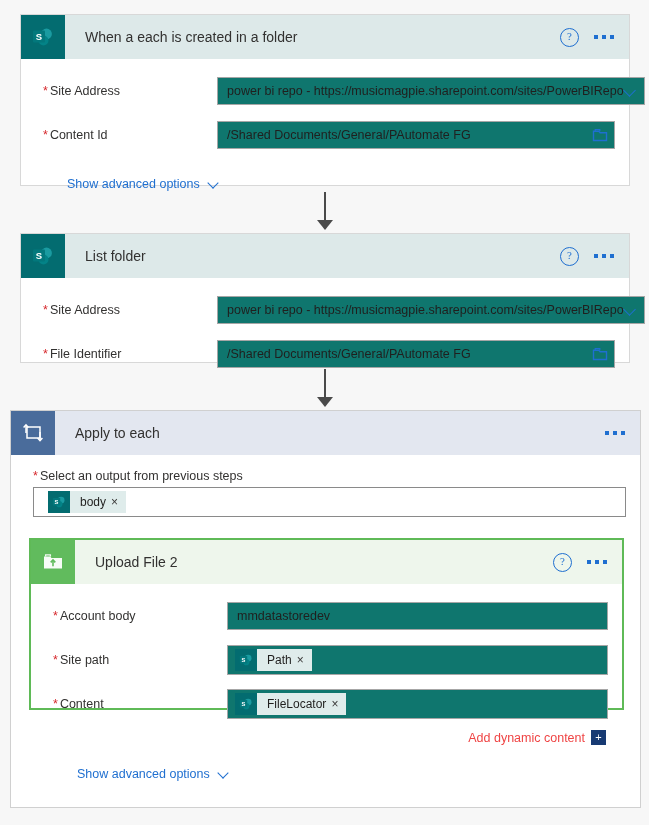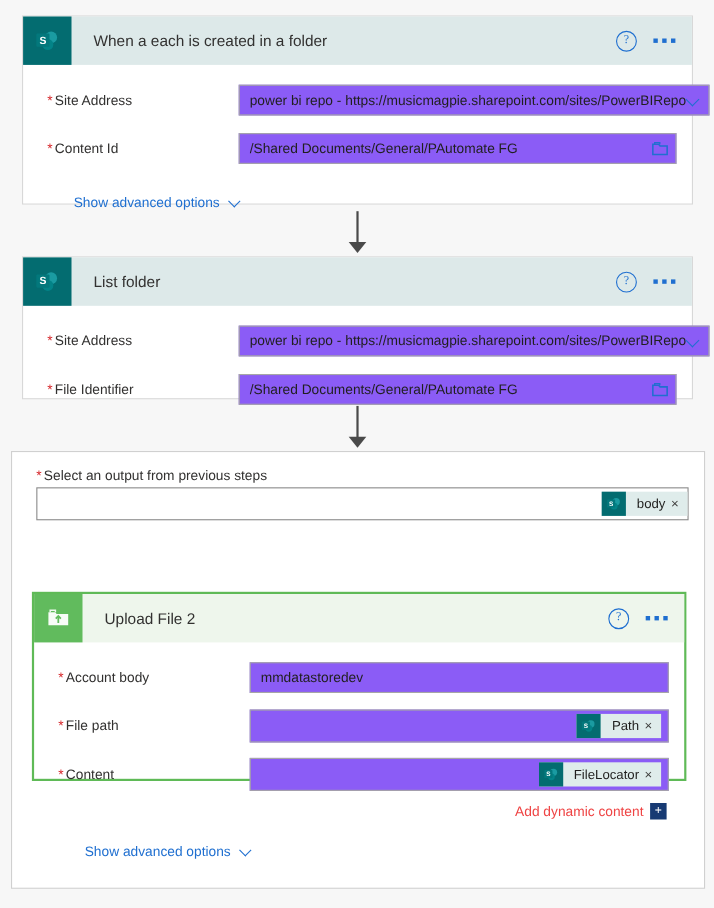--- a/index.html
+++ b/index.html
@@ -101,29 +101,28 @@
     font-size: 12.5px;
     color: #323130;
     white-space: nowrap;
   }
   .req { color: #d6272b; margin-right: 2px; }
 
   .field-control {
     flex: 1;
     height: 28px;
     border: 1px solid #a6a6a6;
-    background: #8b5cf6;
+    background: #0f766e;
     display: flex;
     align-items: center;
     padding: 0 6px 0 9px;
     box-sizing: border-box;
     font-size: 12.5px;
     color: #201f1e;
     position: relative;
-    justify-content: flex-end;
   }
   .field-value { flex: 1; white-space: nowrap; overflow: hidden; }
 
   
   .chevron {
     width: 14px; height: 14px;
     flex: 0 0 14px;
     position: relative;
     cursor: pointer;
   }
@@ -175,21 +174,20 @@
   }
   .token-field {
     margin: 0 14px 0 22px;
     height: 30px;
     border: 1px solid #8a8a8a;
     background: #fff;
     display: flex;
     align-items: center;
     padding-left: 14px;
     box-sizing: border-box;
-    justify-content: flex-end;
   }
 
   
   .token {
     display: inline-flex;
     align-items: center;
     height: 22px;
     background: #dfeceb;
     font-size: 12px;
     color: #201f1e;
@@ -374,20 +372,39 @@
     </div>
   </div>
 </div>
 
 <div class="arrow" style="left:313px; top:369px;">
   <div class="stem" style="height:29px;"></div>
   <div class="head"></div>
 </div>
 
 <div class="loop-card" style="left:10px; top:410px; width:631px; height:398px;">
+  <div class="card-header loop">
+    <div class="icon-tile loop">
+      <svg width="24" height="24" viewBox="0 0 24 24" aria-hidden="true">
+        <rect x="6" y="6" width="13" height="11" fill="none" stroke="#ffffff" stroke-width="1.5"></rect>
+        <path d="M5 12V4.5" stroke="#ffffff" stroke-width="1.5" fill="none"></path>
+        <path d="M2.6 6.4L5 3.8l2.4 2.6" stroke="#ffffff" stroke-width="1.5" fill="none"></path>
+        <path d="M19 11v8.5" stroke="#ffffff" stroke-width="1.5" fill="none"></path>
+        <path d="M16.6 17.1L19 19.7l2.4-2.6" stroke="#ffffff" stroke-width="1.5" fill="none"></path>
+      </svg>
+    </div>
+    <div class="card-title">Apply to each</div>
+    <div class="header-actions">
+      <div class="ellipsis">
+          <i></i>
+          <i></i>
+          <i></i>
+        </div>
+    </div>
+  </div>
 
   <div class="loop-label">
     <span class="req">*</span><span>Select an output from previous steps</span>
   </div>
 
   <div class="token-field">
     <span class="token">
       <span class="tok-icon">
         <svg width="16" height="16" viewBox="0 0 26 26" aria-hidden="true">
           <circle cx="16.5" cy="10" r="5.4" fill="#1a9ba1"></circle>
@@ -427,21 +444,21 @@
         <div class="field-label">
           <span class="req">*</span><span>Account body</span>
         </div>
         <div class="field-control">
           <span class="field-value">mmdatastoredev</span>
         </div>
       </div>
 
       <div class="field-row" style="margin-top:4px; height:40px;">
         <div class="field-label">
-          <span class="req">*</span><span>File path</span>
+          <span class="req">*</span><span>Site path</span>
         </div>
         <div class="field-control" style="height:30px; padding-left:7px;">
           <span class="token">
             <span class="tok-icon">
               <svg width="16" height="16" viewBox="0 0 26 26" aria-hidden="true">
                 <circle cx="16.5" cy="10" r="5.4" fill="#1a9ba1"></circle>
                 <circle cx="13.5" cy="16.5" r="5" fill="#038387"></circle>
                 <rect x="3" y="6.5" width="12" height="12" rx="1" fill="#03787c"></rect>
                 <text x="9" y="15.6" font-family="Liberation Sans, sans-serif" font-size="9.5" font-weight="bold" fill="#ffffff" text-anchor="middle">S</text>
               </svg>

